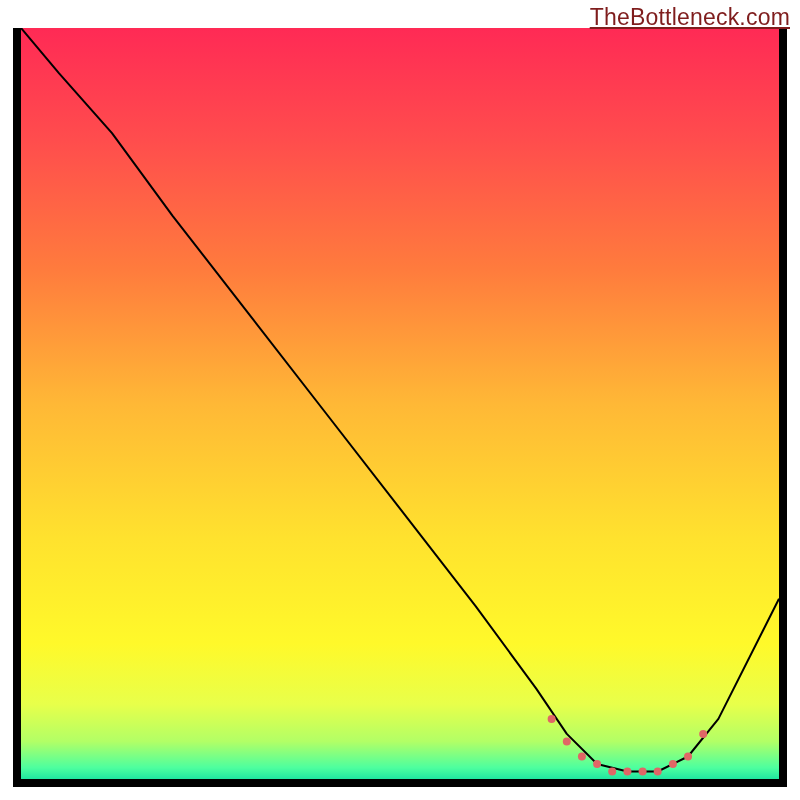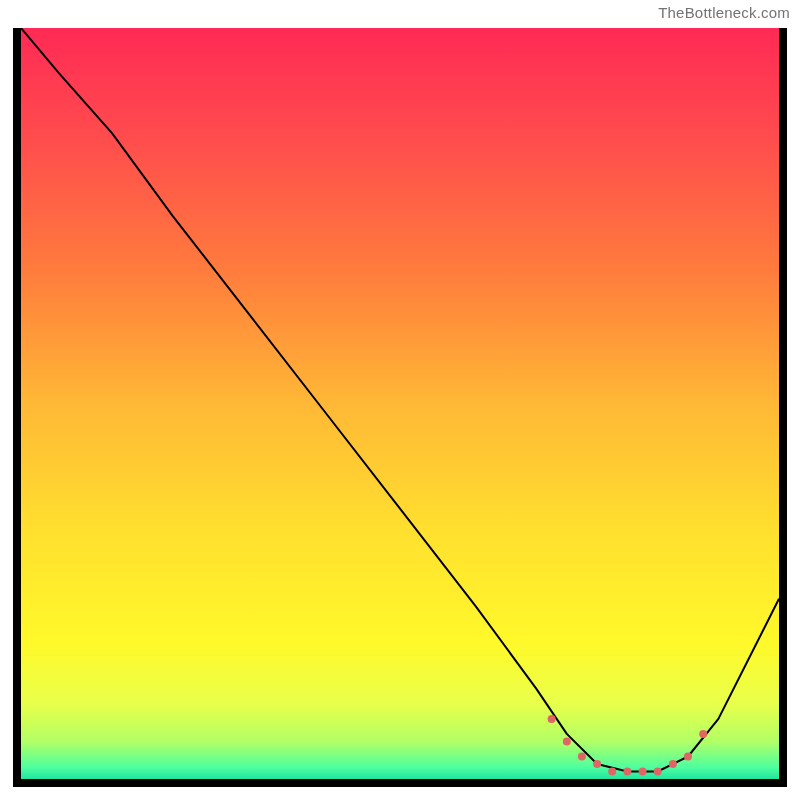--- a/index.html
+++ b/index.html
@@ -13,25 +13,26 @@
   }
   .wrap {
     position: relative;
     width: 800px;
     height: 800px;
   }
   .attribution {
     position: absolute;
     top: 4px;
     right: 10px;
-    font-size: 15px;
+    font-size: 23px;
     font-weight: 500;
-    color: #737373;
+    color: #7f1d1d;
     letter-spacing: 0.2px;
     z-index: 10;
+    text-decoration: underline;
   }
   .plot-outer {
     position: absolute;
     left: 13px;
     top: 28px;
     width: 774px;
     height: 759px;
     background: #000000;
   }
   .plot-inner {

